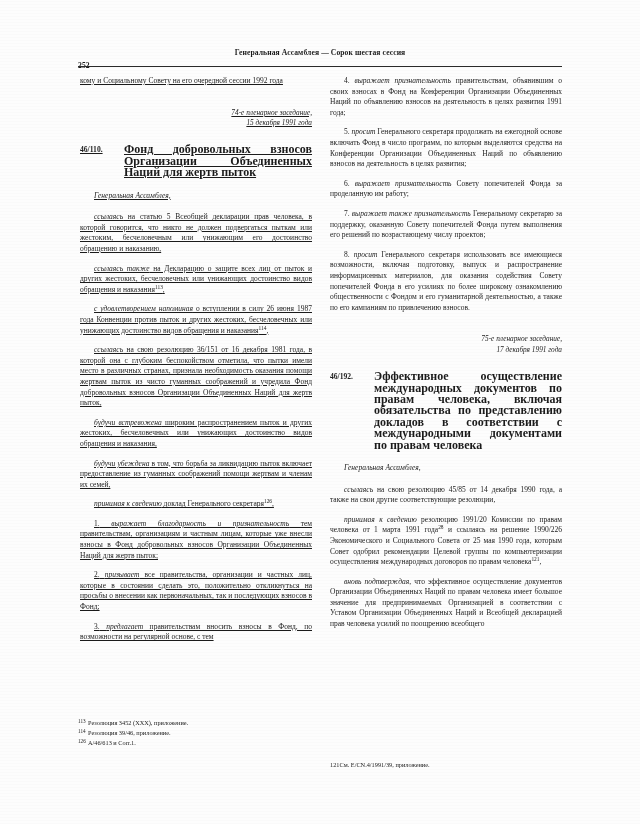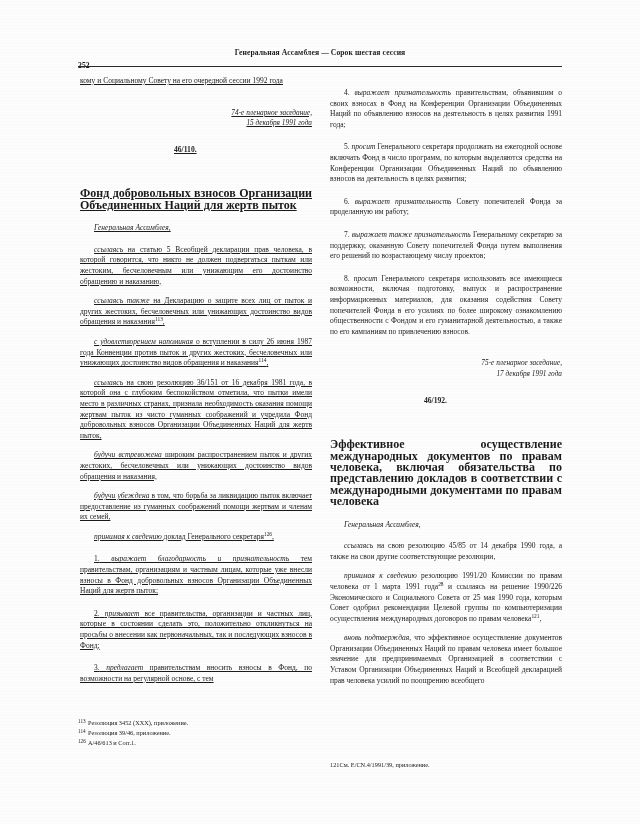--- a/index.html
+++ b/index.html
@@ -82,23 +82,22 @@
     font-style: italic;
     font-size: 7.3px;
     line-height: 10.4px;
     text-indent: 0;
   }
 
   
   .res {
     margin: 14px 0 12px 0;
     display: flex;
-    align-items: center;
+    align-items: flex-start;
     text-indent: 0;
-    flex-direction: column;
   }
   .res .num {
     font-weight: bold;
     font-size: 7.6px;
     width: 44px;
     flex: 0 0 44px;
     line-height: 11.4px;
   }
   .res .ttl {
     font-weight: bold;
@@ -112,21 +111,21 @@
     margin: 0 0 11px 0;
     font-style: italic;
     text-indent: 14px;
   }
 
   
   .op {
     position: relative;
     padding-left: 0;
     text-indent: 14px;
-    margin: 12px 0 9px 0;
+    margin: 0 0 9px 0;
   }
   .op .n {
     font-weight: normal;
   }
   .op .n::after { content: ""; }
 
   sup {
     font-size: 5.4px;
     vertical-align: super;
     line-height: 0;

